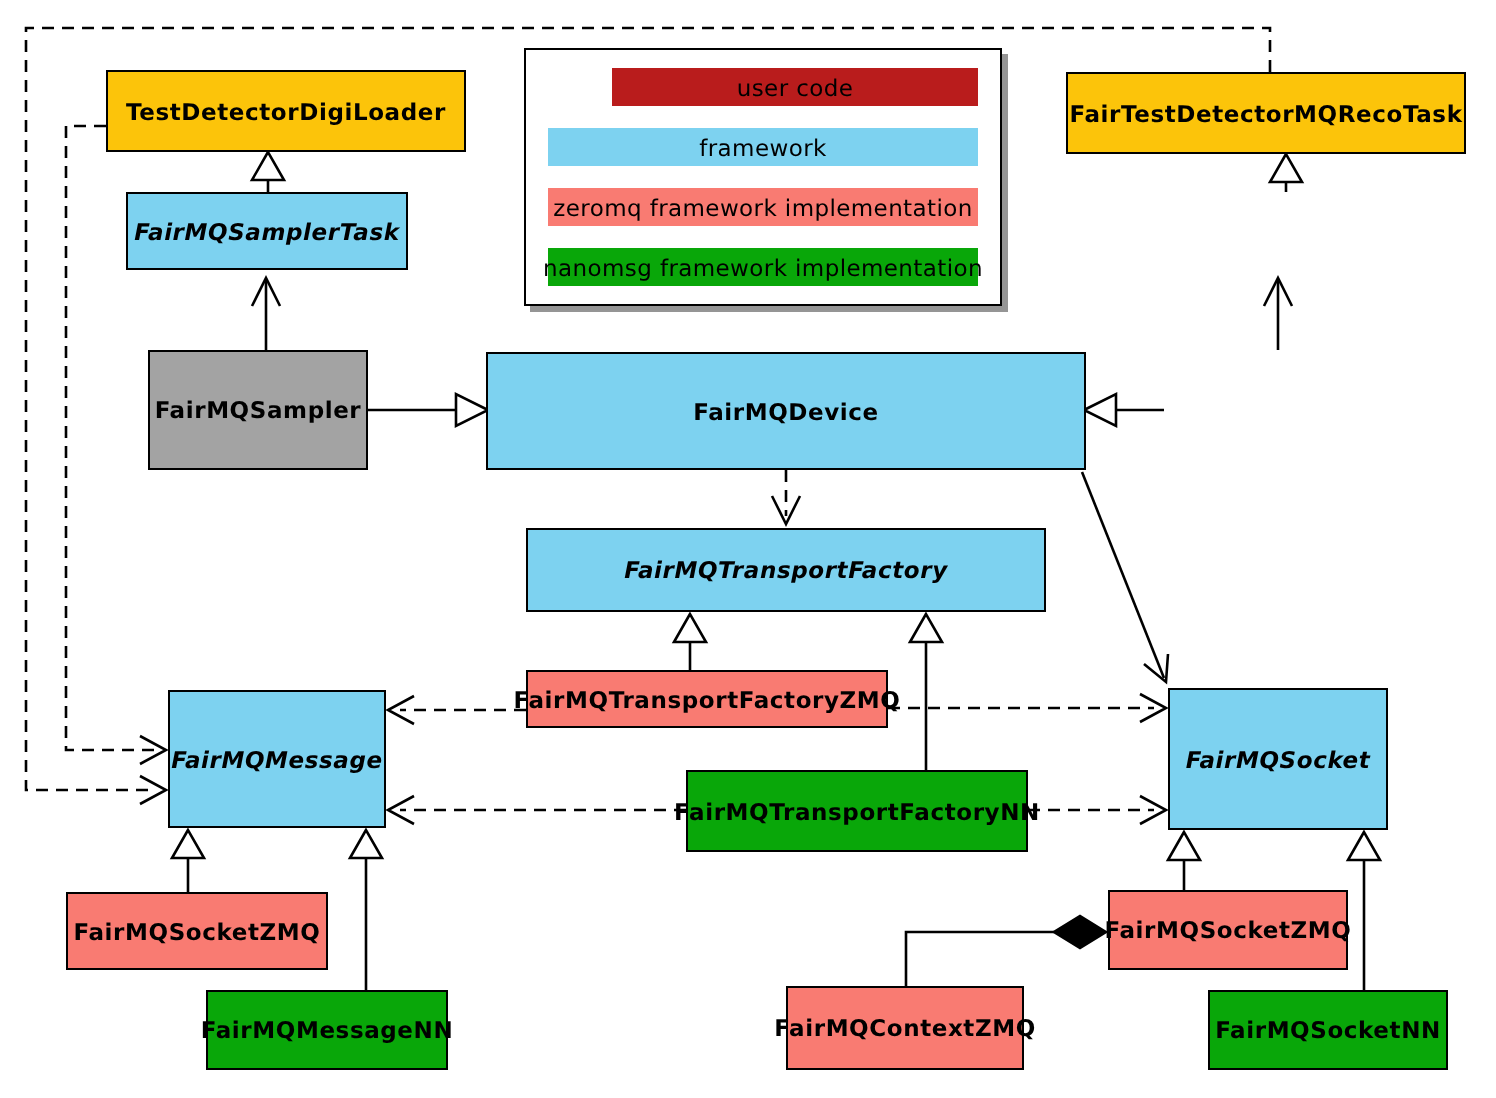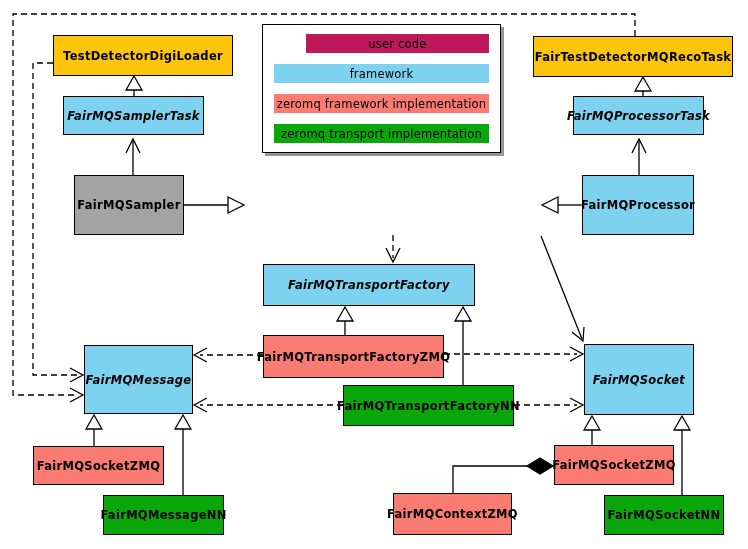--- a/index.html
+++ b/index.html
@@ -127,50 +127,49 @@
       <polygon class="tri" points="682,416 674,430 690,430"></polygon>
     </g>
 
     <g>
       <path class="edge" d="M453,493 V466 H527"></path>
       <polygon class="diamond" points="553,466 540,458 527,466 540,474"></polygon>
     </g>
   </svg>
 
   <div class="legend" style="left:262px;top:24px;width:239px;height:129px;">
-    <div class="legend-row" style="background-color: #be185d; margin-left: 32px;">
+    <div class="legend-row" style="background-color: #b91c1c; margin-left: 32px;">
       <span>user code</span>
     </div>
     <div class="legend-row" style="background-color: rgb(125, 210, 240);">
       <span>framework</span>
     </div>
     <div class="legend-row" style="background-color: rgb(249, 123, 114);">
       <span>zeromq framework implementation</span>
     </div>
     <div class="legend-row" style="background-color: rgb(9, 167, 9);">
-      <span>zeromq transport implementation</span>
+      <span>nanomsg framework implementation</span>
     </div>
   </div>
 
   <div class="node" style="left: 53px; top: 35px; width: 180px; height: 41px; background-color: rgb(252, 196, 10);">TestDetectorDigiLoader</div>
 
   <div class="node abstract" style="left: 63px; top: 96px; width: 141px; height: 39px; background-color: rgb(125, 210, 240);">FairMQSamplerTask</div>
 
   <div class="node" style="left: 74px; top: 175px; width: 110px; height: 60px; background-color: #a3a3a3;">FairMQSampler</div>
 
+  <div class="node" style="left: 243px; top: 176px; width: 300px; height: 59px; background-color: rgb(125, 210, 240);">FairMQDevice</div>
 
   <div class="node" style="left: 533px; top: 36px; width: 200px; height: 41px; background-color: rgb(252, 196, 10);">FairTestDetectorMQRecoTask</div>
 
-  <div class="node abstract" style="left: 573px; top: 96px; width: 131px; height: 39px; background-color: rgb(125, 210, 240);">FairMQProcessorTask</div>
 
-  <div class="node" style="left: 582px; top: 175px; width: 112px; height: 60px; background-color: rgb(125, 210, 240);">FairMQProcessor</div>
 
-  <div class="node abstract" style="left: 263px; top: 264px; width: 212px; height: 42px; background-color: rgb(125, 210, 240);">FairMQTransportFactory</div>
+  <div class="node abstract" style="left: 263px; top: 264px; width: 260px; height: 42px; background-color: rgb(125, 210, 240);">FairMQTransportFactory</div>
 
-  <div class="node" style="left: 263px; top: 335px; width: 181px; height: 43px; background-color: rgb(249, 123, 114);">FairMQTransportFactoryZMQ</div>
+  <div class="node" style="left: 263px; top: 335px; width: 181px; height: 29px; background-color: rgb(249, 123, 114);">FairMQTransportFactoryZMQ</div>
 
   <div class="node" style="left: 343px; top: 385px; width: 171px; height: 41px; background-color: rgb(9, 167, 9);">FairMQTransportFactoryNN</div>
 
   <div class="node abstract" style="left: 84px; top: 345px; width: 109px; height: 69px; background-color: rgb(125, 210, 240);">FairMQMessage</div>
 
   <div class="node" style="left: 33px; top: 446px; width: 131px; height: 39px; background-color: rgb(249, 123, 114);">FairMQSocketZMQ</div>
 
   <div class="node" style="left: 103px; top: 495px; width: 121px; height: 40px; background-color: rgb(9, 167, 9);">FairMQMessageNN</div>
 
   <div class="node abstract" style="left: 584px; top: 344px; width: 110px; height: 71px; background-color: rgb(125, 210, 240);">FairMQSocket</div>

